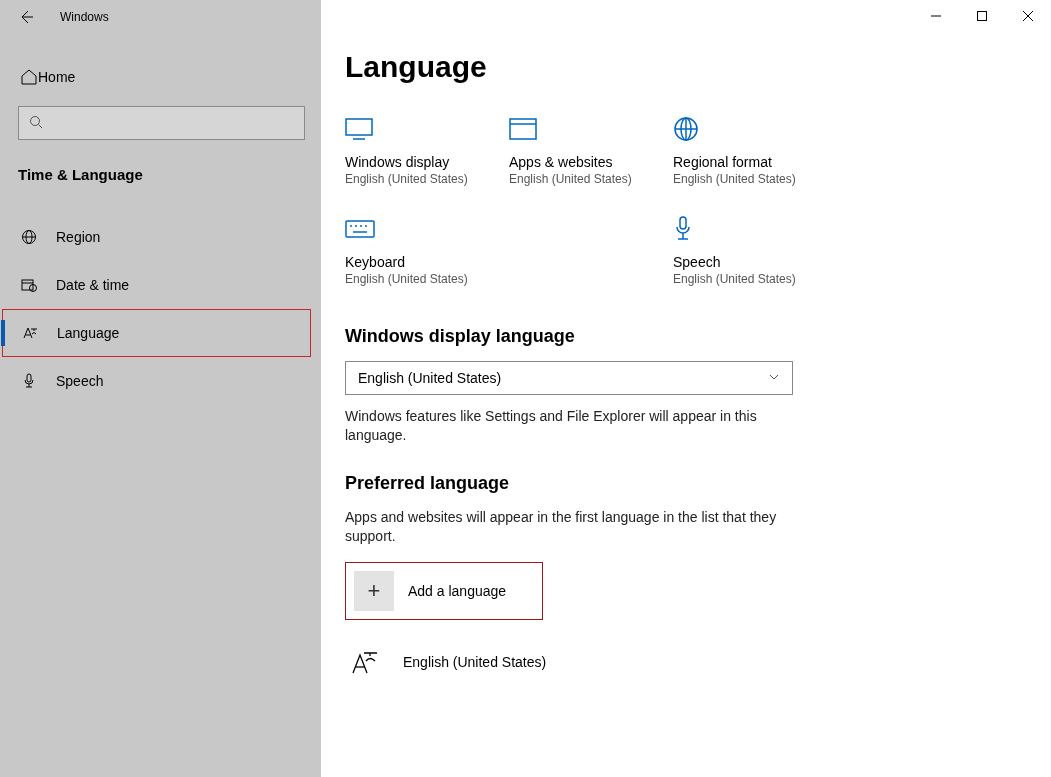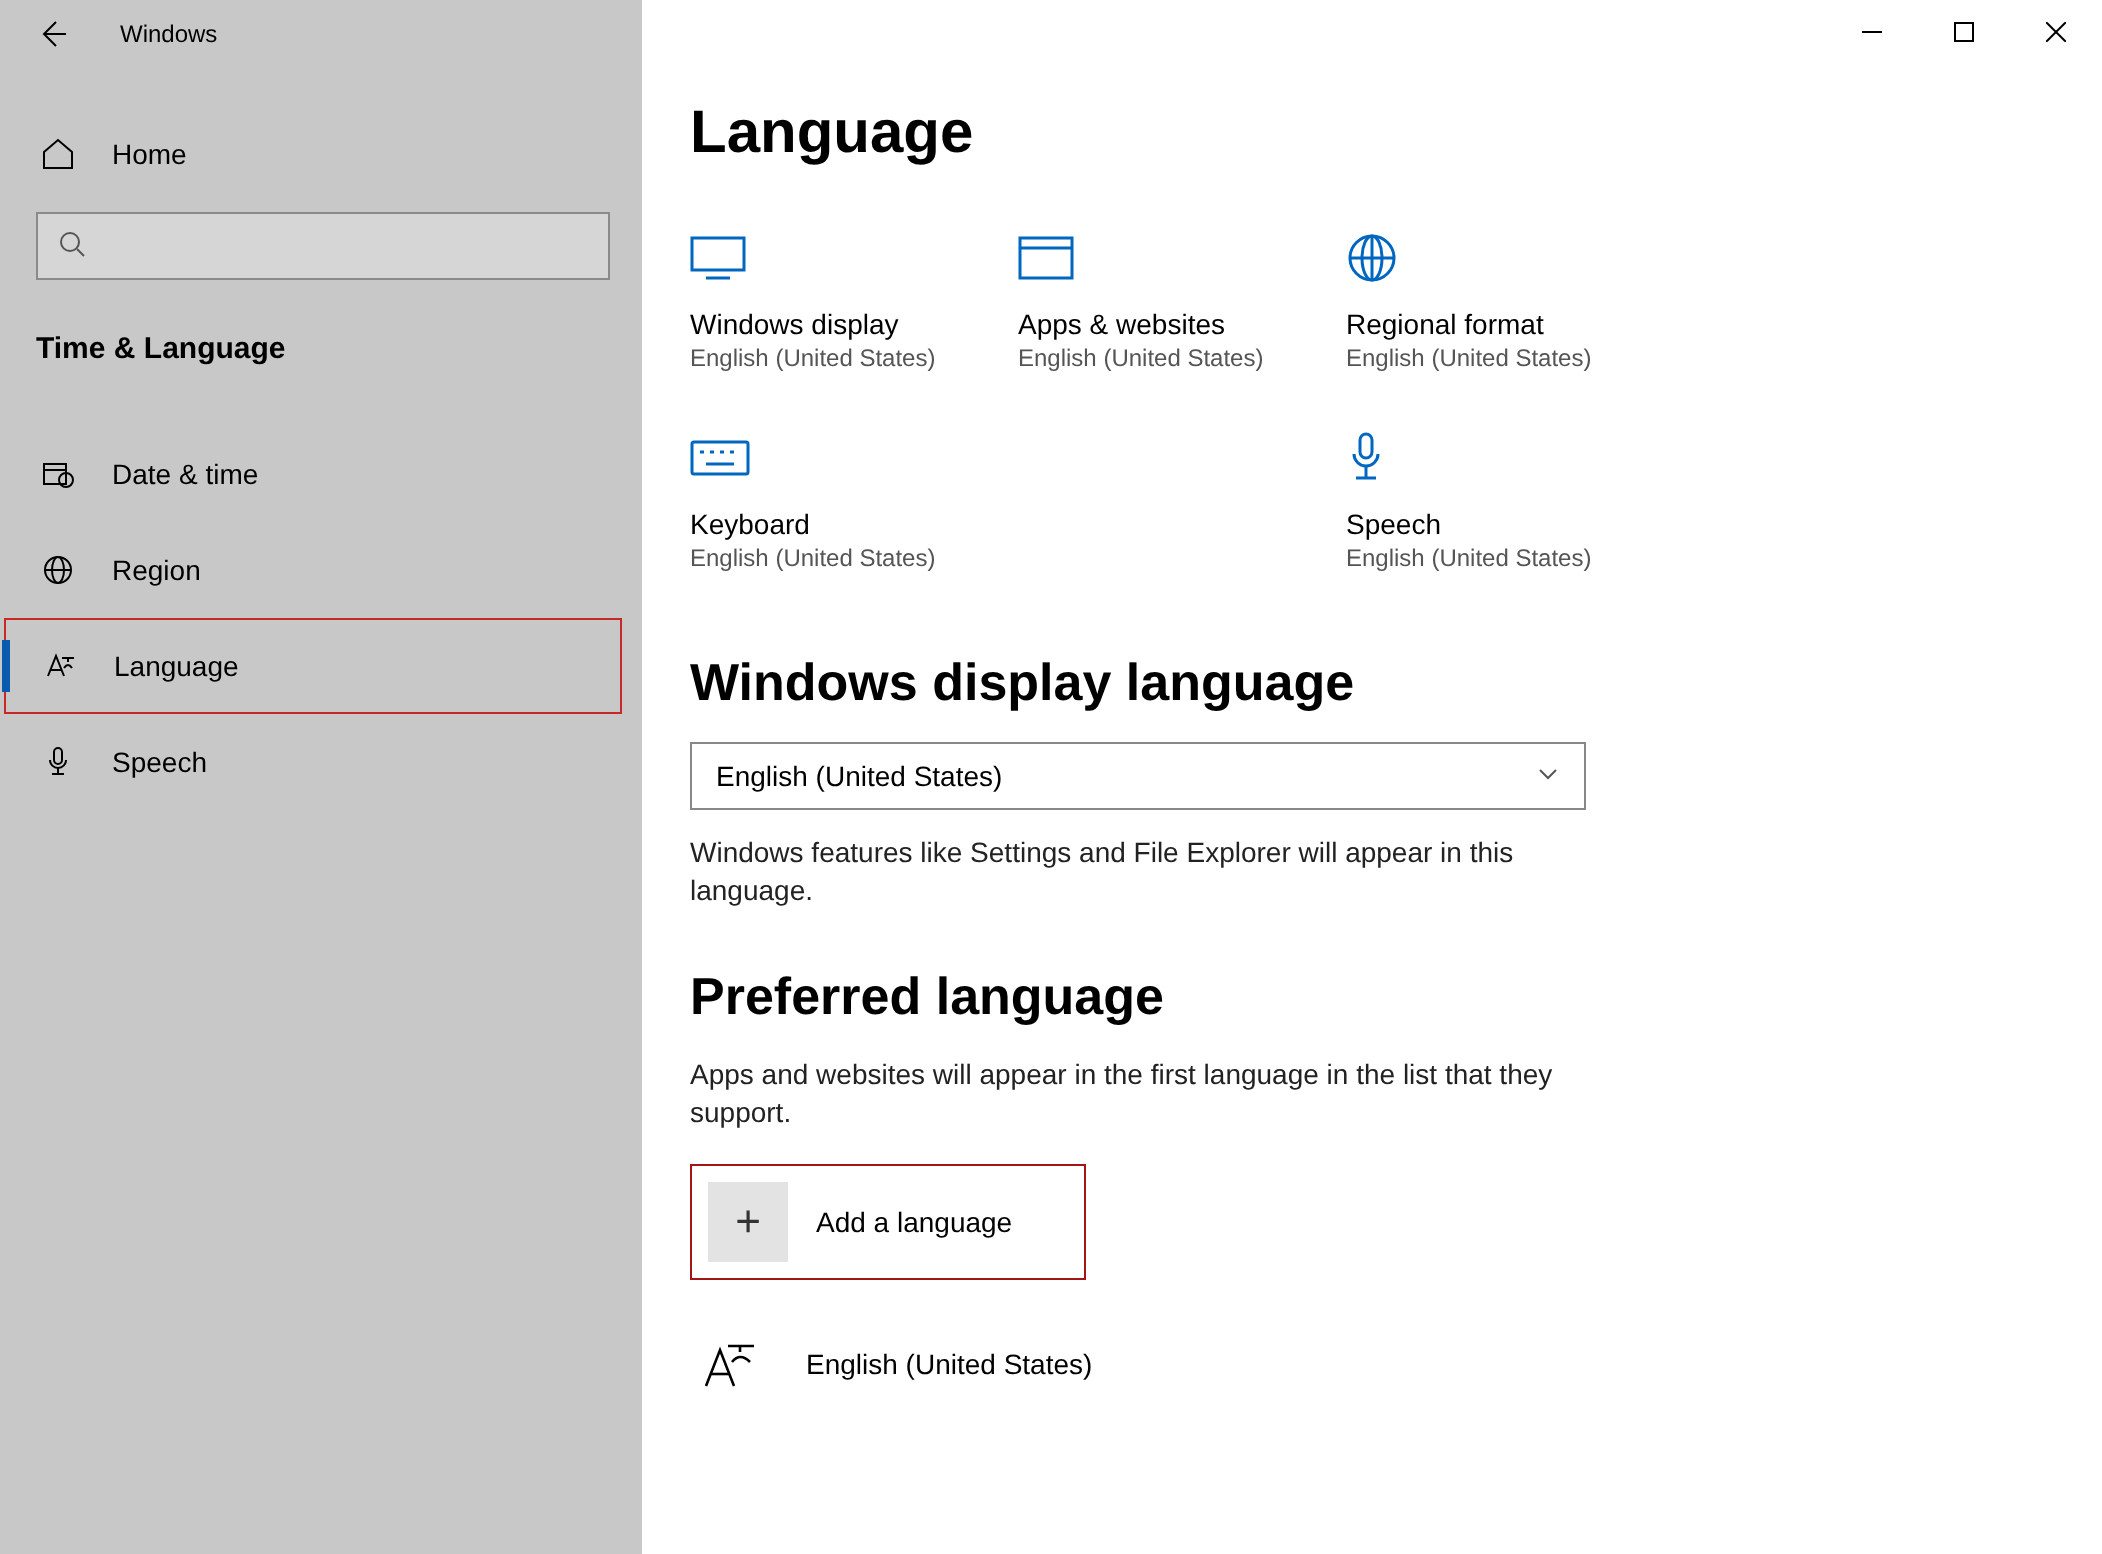--- a/index.html
+++ b/index.html
@@ -25,21 +25,21 @@
     display: flex;
     align-items: center;
     padding-left: 18px;
     gap: 26px;
     font-size: 12px;
   }
   .back-icon svg, .icon svg { display: block; }
   .sidebar-home {
     display: flex;
     align-items: center;
-    gap: 18px;
+    gap: 0;
     padding: 12px 0 12px 20px;
     margin-top: 22px;
     font-size: 14px;
   }
   .search-wrap { padding: 8px 16px 8px 18px; }
   .search {
     width: 100%;
     height: 34px;
     border: 1px solid #8a8a8a;
     background: #d6d6d6;
@@ -118,21 +118,21 @@
   .tiles { display: flex; flex-wrap: wrap; gap: 0; width: 480px; justify-content: space-between; }
   .tile {
     width: 152px;
     margin-bottom: 24px;
     cursor: default;
   }
   .tile-icon { height: 38px; display: flex; align-items: center; color: #0067c0; }
   .tile-title { font-size: 14px; margin-top: 6px; }
   .tile-sub { font-size: 12px; color: #555; margin-top: 2px; }
   .section-h {
-    font-size: 26px;
+    font-size: 18px;
     font-weight: 600;
     margin-top: 16px;
     margin-bottom: 14px;
   }
   .dropdown {
     width: 448px; height: 34px;
     border: 1px solid #888;
     display: flex; align-items: center; justify-content: space-between;
     padding: 0 12px;
     font-size: 14px;
@@ -201,36 +201,36 @@
         </span>
       </div>
     </div>
 
     <div class="category">Time &amp; Language</div>
 
     <div class="nav">
       <div class="nav-item">
         <span class="nav-icon">
           <svg width="16" height="16" viewBox="0 0 16 16" fill="none" stroke="#000" stroke-width="1">
+              <circle cx="8" cy="8" r="6.5"></circle>
+              <ellipse cx="8" cy="8" rx="3" ry="6.5"></ellipse>
+              <line x1="1.5" y1="8" x2="14.5" y2="8"></line>
+            </svg>
+        </span>
+        <span>Region</span>
+      </div>
+      <div class="nav-item">
+        <span class="nav-icon">
+          <svg width="16" height="16" viewBox="0 0 16 16" fill="none" stroke="#000" stroke-width="1">
               <rect x="1" y="3" width="11" height="10"></rect>
               <line x1="1" y1="6" x2="12" y2="6"></line>
               <circle cx="12" cy="11" r="3.5"></circle>
             </svg>
         </span>
         <span>Date &amp; time</span>
-      </div>
-      <div class="nav-item">
-        <span class="nav-icon">
-          <svg width="16" height="16" viewBox="0 0 16 16" fill="none" stroke="#000" stroke-width="1">
-              <circle cx="8" cy="8" r="6.5"></circle>
-              <ellipse cx="8" cy="8" rx="3" ry="6.5"></ellipse>
-              <line x1="1.5" y1="8" x2="14.5" y2="8"></line>
-            </svg>
-        </span>
-        <span>Region</span>
       </div>
       <div class="nav-item selected">
         <span class="nav-icon">
           <svg width="16" height="16" viewBox="0 0 16 16" fill="none" stroke="#000" stroke-width="1">
               <path d="M2 13 L6 3 L10 13"></path>
               <line x1="3.5" y1="10" x2="8.5" y2="10"></line>
               <path d="M9 4 H15 M12 4 V6 M10 9 Q12 6 14 9"></path>
             </svg>
         </span>
         <span>Language</span>

